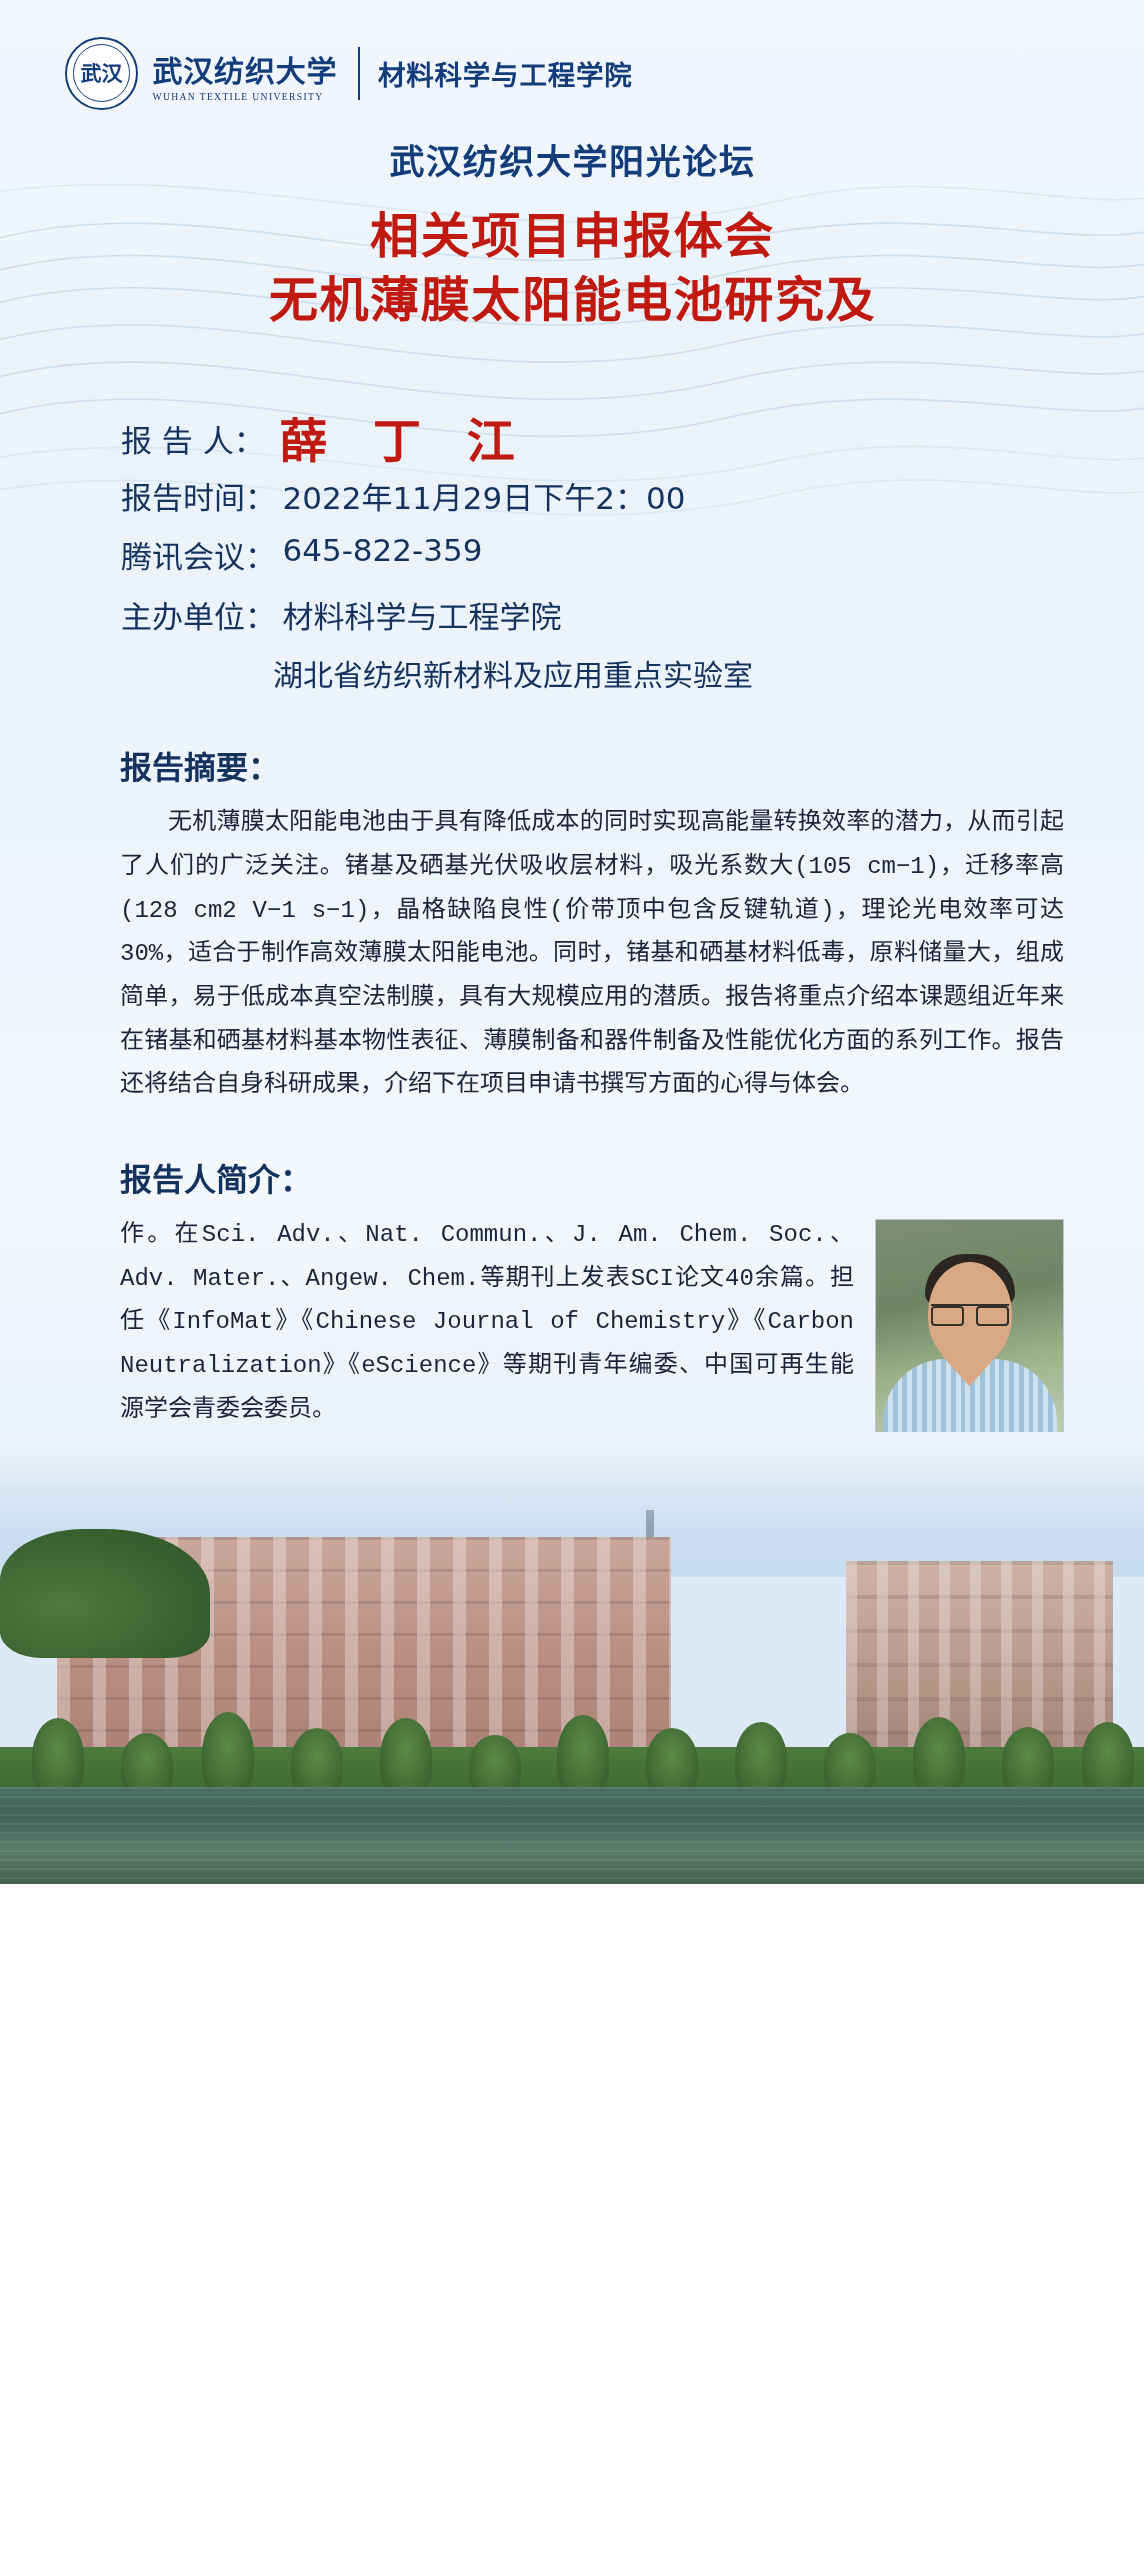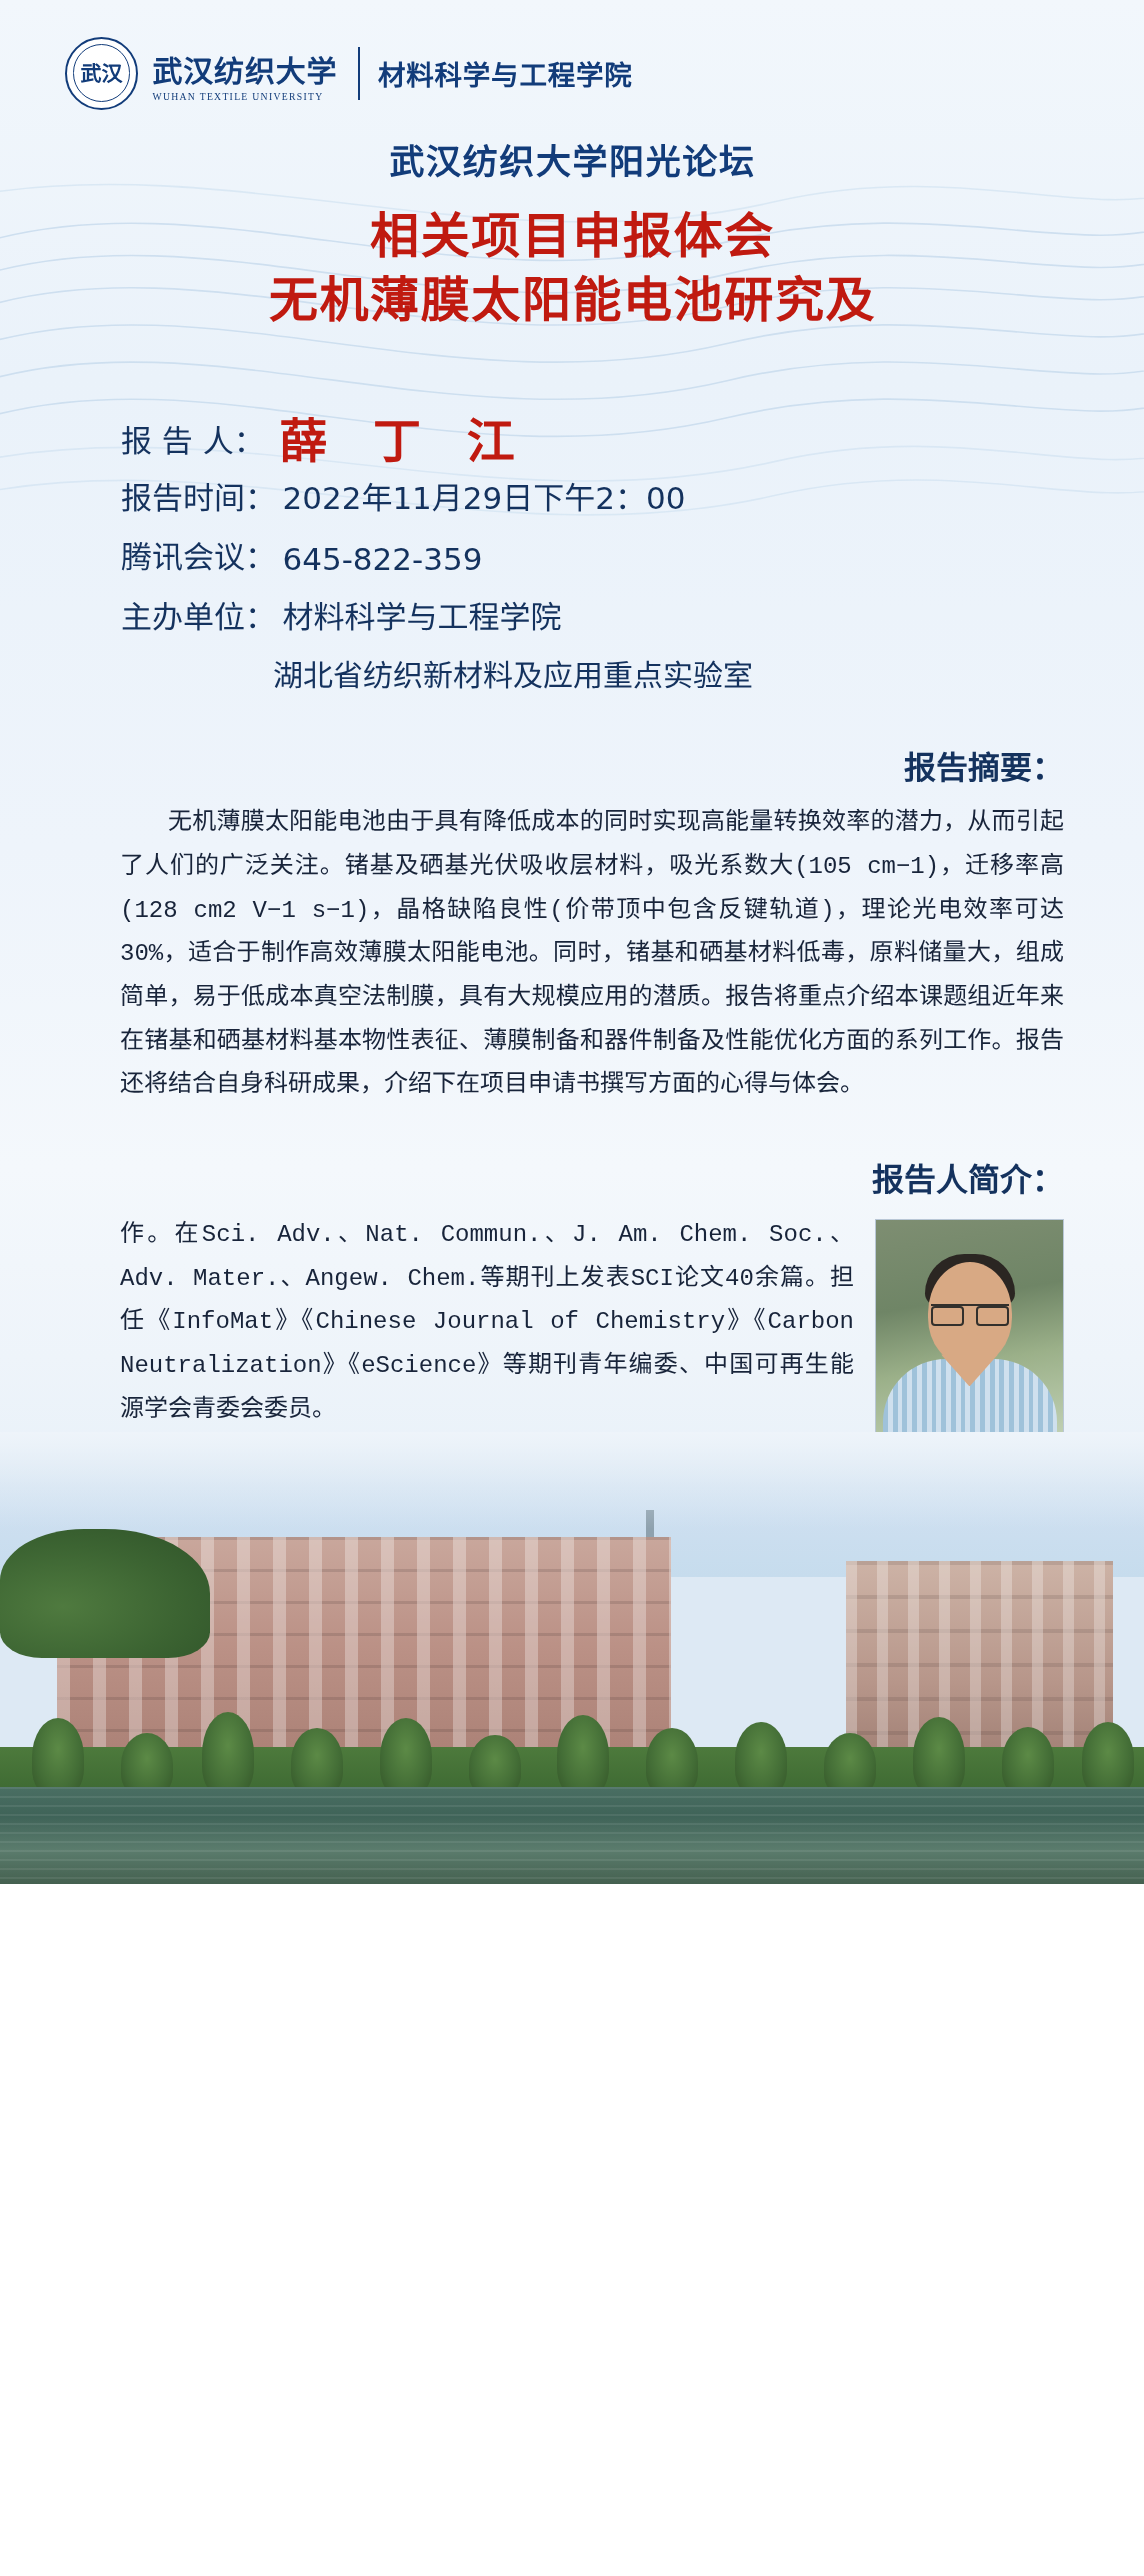--- a/index.html
+++ b/index.html
@@ -119,21 +119,21 @@
   }
 
   
   .info {
     position: relative;
     margin: 81px 0 0 121px;
     color: #14325e;
   }
   .info-row {
     display: flex;
-    align-items: flex-end;
+    align-items: flex-start;
     margin-bottom: 14.5px;
   }
   .info-label {
     font-size: 31px;
     font-weight: normal;
     color: #14325e;
     white-space: nowrap;
     font-family: "DejaVu Sans", sans-serif;
   }
   .info-value {
@@ -166,21 +166,20 @@
   .section {
     position: relative;
     margin: 47px 81px 0 120px;
   }
   .section-title {
     font-size: 32px;
     font-weight: bold;
     color: #14325e;
     margin-bottom: 13px;
     font-family: "DejaVu Sans", sans-serif;
-    text-align: right;
   }
   .section-body {
     font-size: 24px;
     line-height: 1.82;
     color: #18243a;
     text-align: justify;
     text-justify: inter-ideograph;
     text-indent: 2em;
     font-family: Liberation Mono, monospace;
   }

